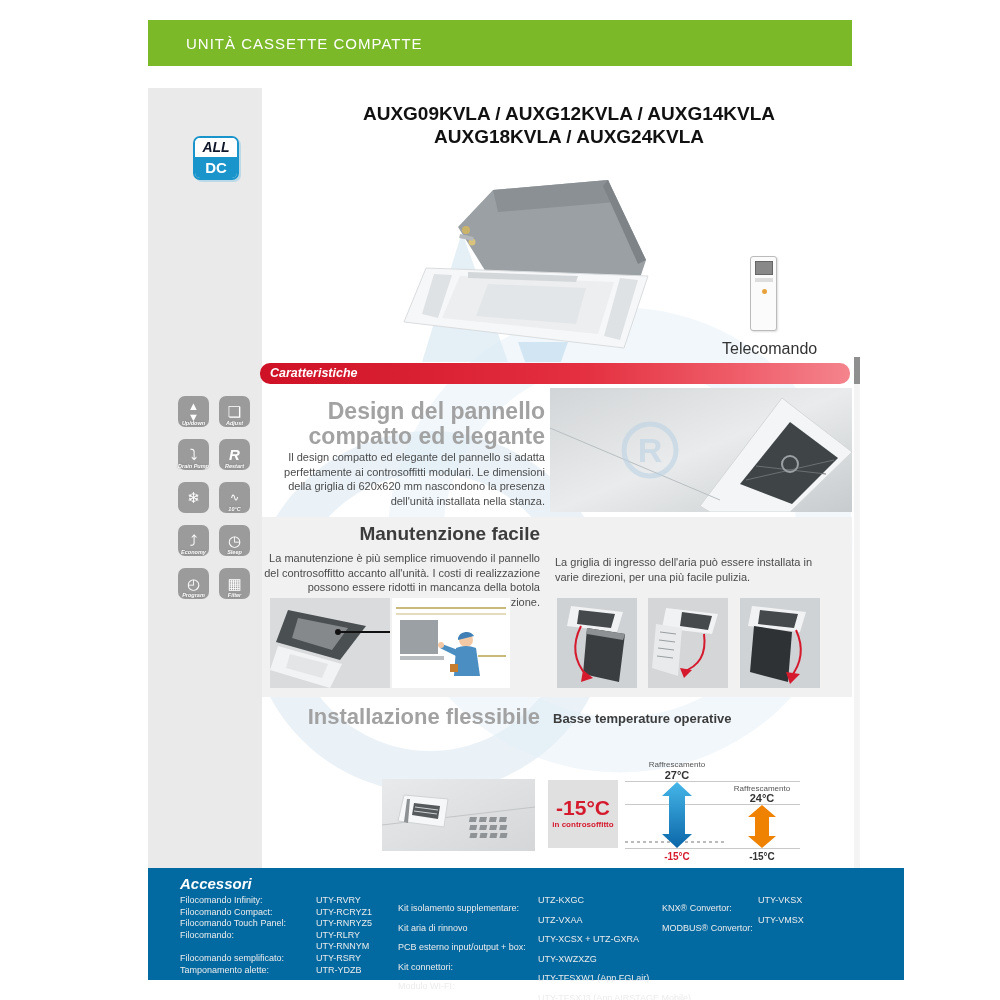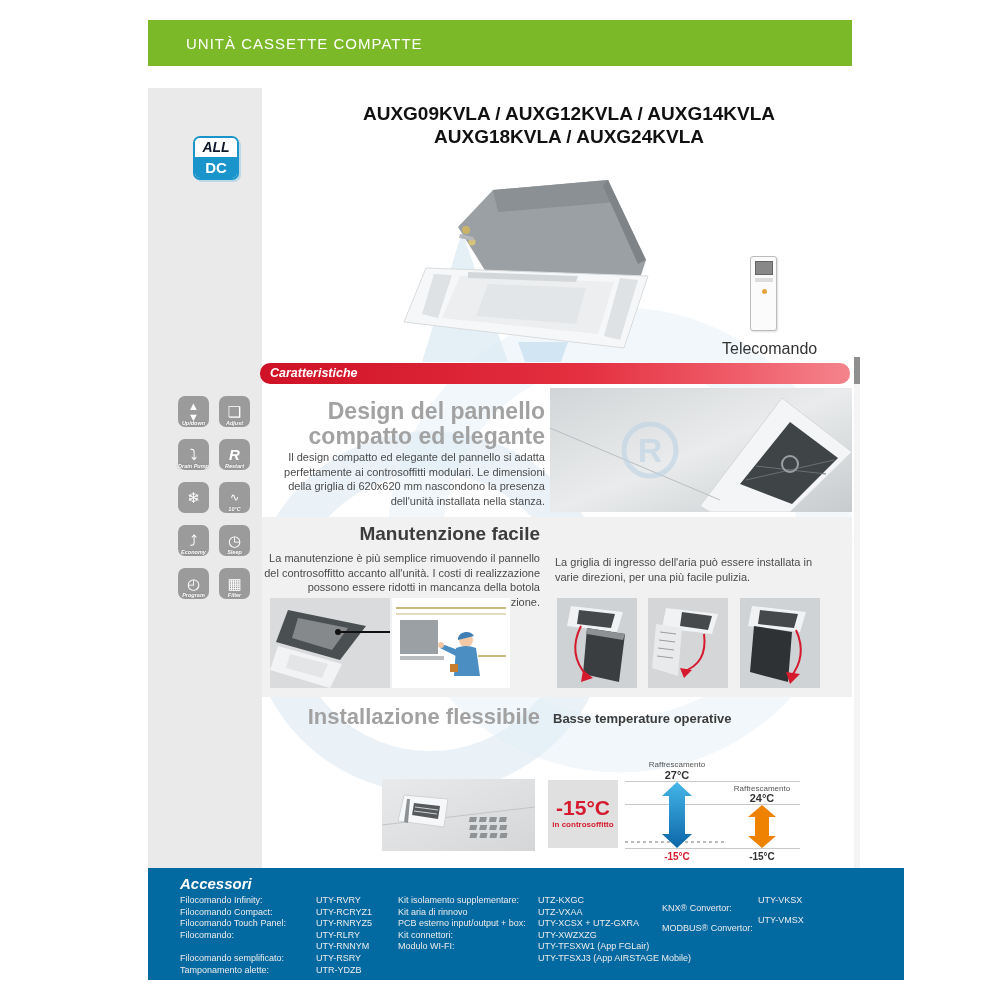--- a/index.html
+++ b/index.html
@@ -93,21 +93,21 @@
 
   
   .acc-bar { position:absolute; left:148px; top:868px; width:756px; height:112px; background:#0369a1;
     color:#ececec; }
   .acc-title { position:absolute; left:32px; top:7px; font-size:15px; font-style:italic;
     font-weight:bold; color:#fff; }
   .acc-col { position:absolute; top:27px; font-size:9px; line-height:11.6px; }
   .acc-col .row { display:flex; }
   .acc-col .lbl { flex:none; }
   .acc-col.c1 { left:32px; } .acc-col.c1 .lbl { width:136px; }
-  .acc-col.c2 { left:250px; } .acc-col.c2 .lbl { width:140px; }
+  .acc-col.c2 { left:250px; } .acc-col.c2 .lbl { width:140px;margin-top:8px; }
   .acc-col.c3 { left:514px; } .acc-col.c3 .lbl { width:96px;margin-top:8px; }
 </style>
 </head>
 <body>
 
 <div class="page">
 
   <svg class="wm" width="1000" height="1000">
     <polygon points="462,232 508,362 422,362" fill="#cde1ef" opacity="0.55"></polygon>
     <circle cx="430" cy="612" r="160" fill="none" stroke="#d6e6f2" stroke-width="42" opacity="0.5"></circle>

